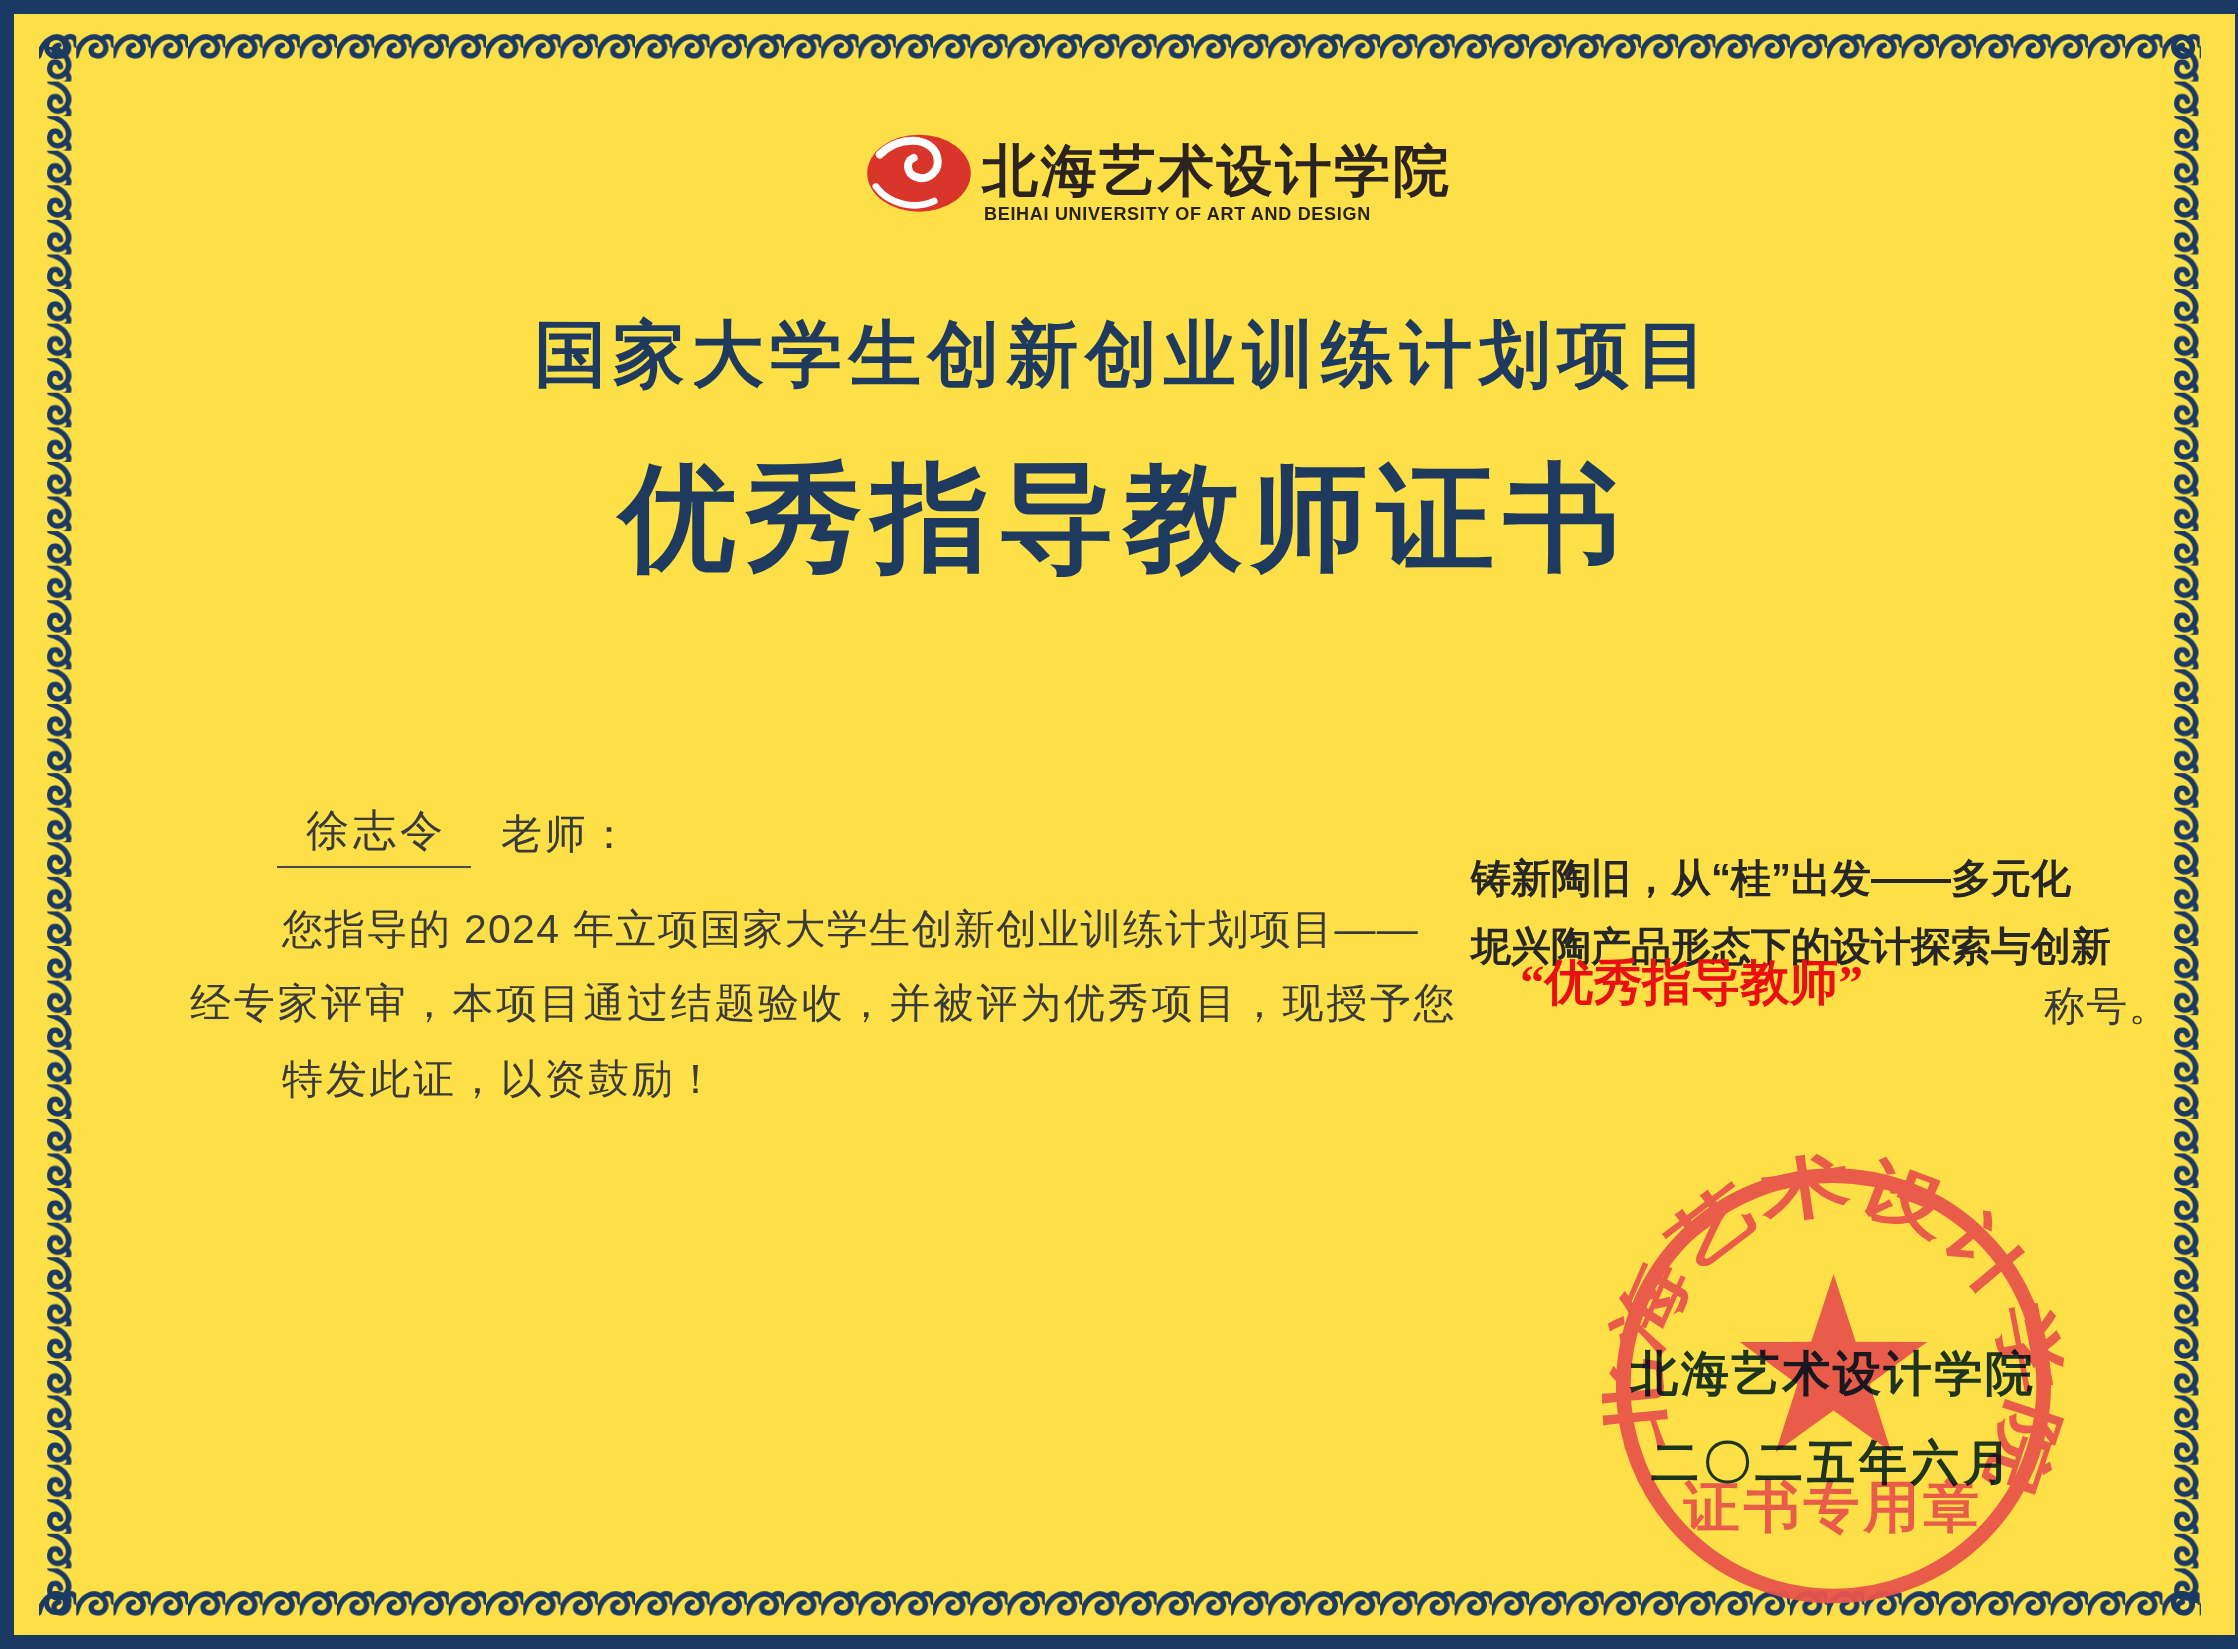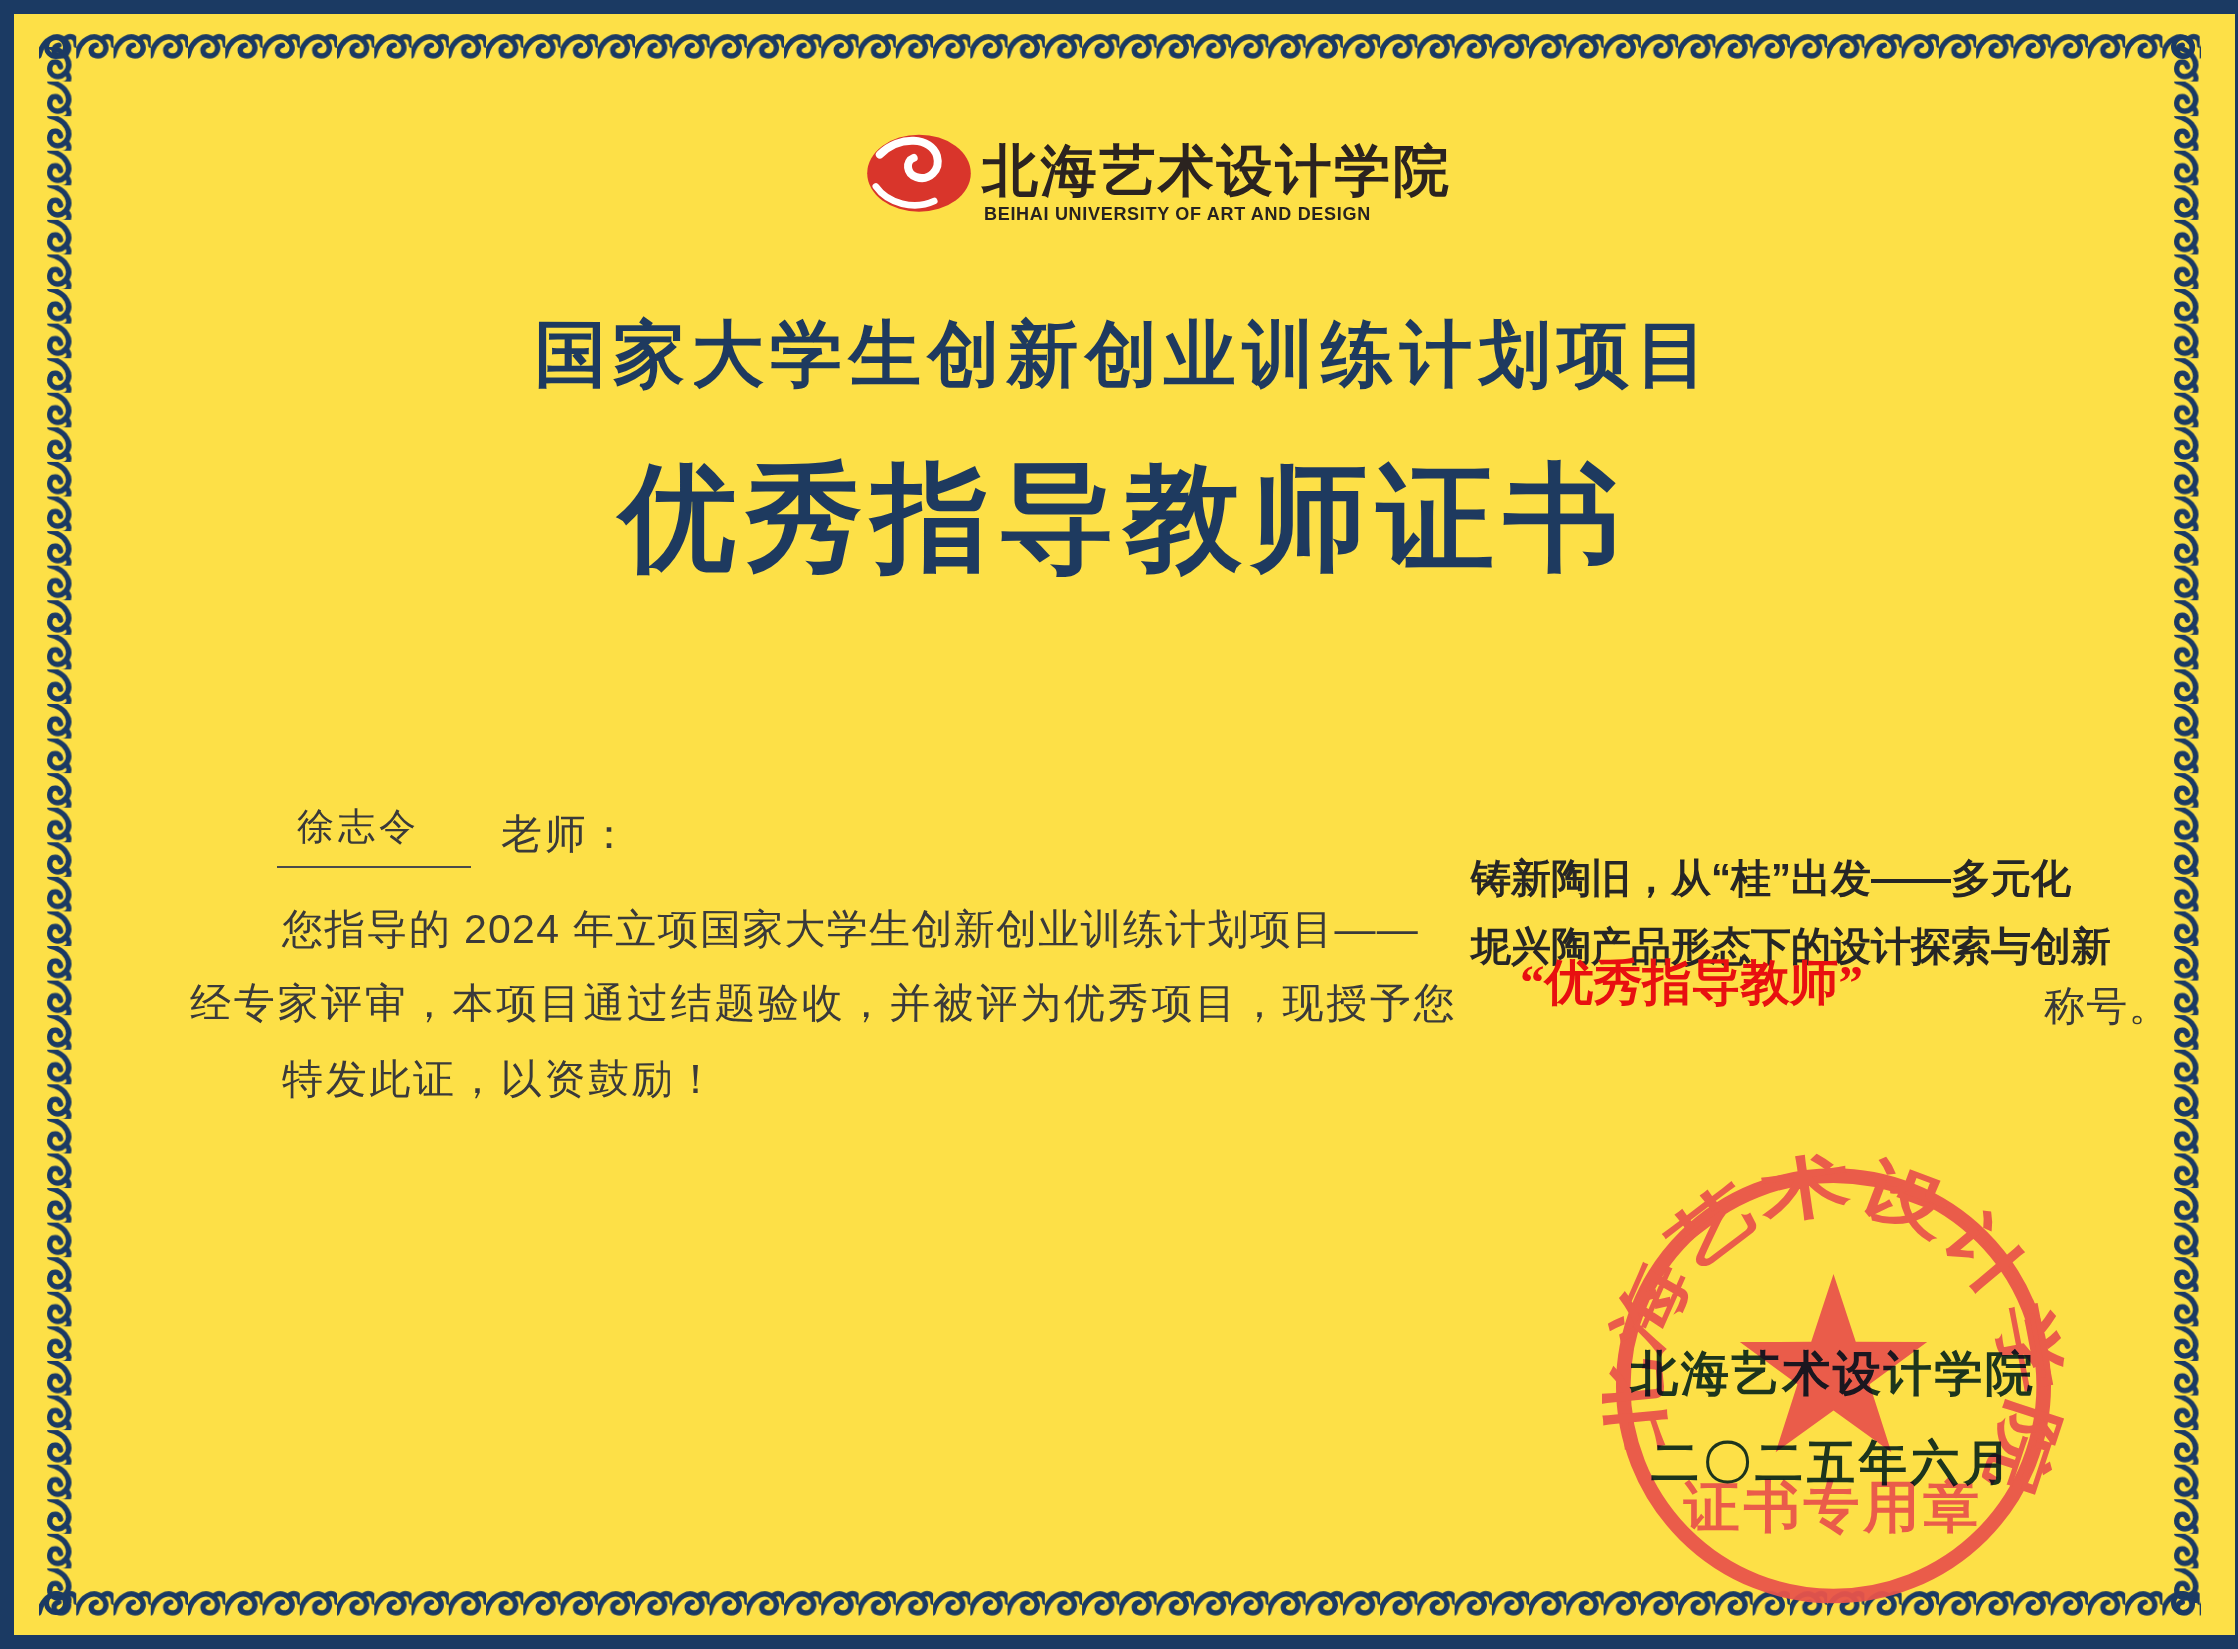--- a/index.html
+++ b/index.html
@@ -18,21 +18,21 @@
   .corner-br{left:2171px;top:1591px;}
 
   .logo-swirl{position:absolute;left:865px;top:132px;}
   .logo-cn{position:absolute;left:982px;top:134px;font-family:"Liberation Serif",serif;font-weight:bold;font-size:56px;letter-spacing:2.7px;color:#2b2320;white-space:nowrap;}
   .logo-en{position:absolute;left:984px;top:204px;font-family:"Liberation Sans",sans-serif;font-weight:bold;font-size:18px;letter-spacing:0.7px;color:#272220;white-space:nowrap;}
 
   .cert-title{position:absolute;left:0;right:0;top:307px;text-align:center;font-family:"Liberation Serif",serif;font-weight:bold;font-size:72px;letter-spacing:6.7px;color:#1e3a5f;white-space:nowrap;}
   .cert-subtitle{position:absolute;left:0;right:0;top:440px;text-align:center;font-family:Liberation Mono, monospace;font-weight:bold;font-size:117px;letter-spacing:9.3px;color:#1e3a5f;white-space:nowrap;}
 
   .ink{color:#3a3a3a;}
-  .recipient-name{position:absolute;left:297px;top:802px;font-size:37px;letter-spacing:4px;white-space:nowrap;}
+  .recipient-name{position:absolute;left:306px;top:802px;font-size:43px;letter-spacing:4px;white-space:nowrap;}
   .recipient-underline{position:absolute;left:277px;top:866px;width:194px;height:2px;background:#4a4a4a;}
   .recipient-suffix{position:absolute;left:501px;top:807px;font-size:41px;letter-spacing:2.7px;white-space:nowrap;}
 
   .body-line1{position:absolute;left:282px;top:902px;font-size:41px;letter-spacing:1.3px;white-space:nowrap;}
   .project-line1{position:absolute;left:1471px;top:851px;font-size:40px;font-weight:bold;color:#262626;white-space:nowrap;}
   .project-line2{position:absolute;left:1471px;top:919px;font-size:40px;font-weight:bold;color:#262626;white-space:nowrap;}
   .body-line2{position:absolute;left:190px;top:976px;font-size:41px;letter-spacing:2.7px;white-space:nowrap;}
   .award-text{position:absolute;left:1520px;top:950px;font-family:"Liberation Serif",serif;font-weight:bold;font-size:49px;color:#e81010;white-space:nowrap;}
   .award-suffix{position:absolute;left:2044px;top:979px;font-size:41px;letter-spacing:1.3px;white-space:nowrap;}
   .body-line3{position:absolute;left:282px;top:1052px;font-size:41px;letter-spacing:2.7px;white-space:nowrap;}

